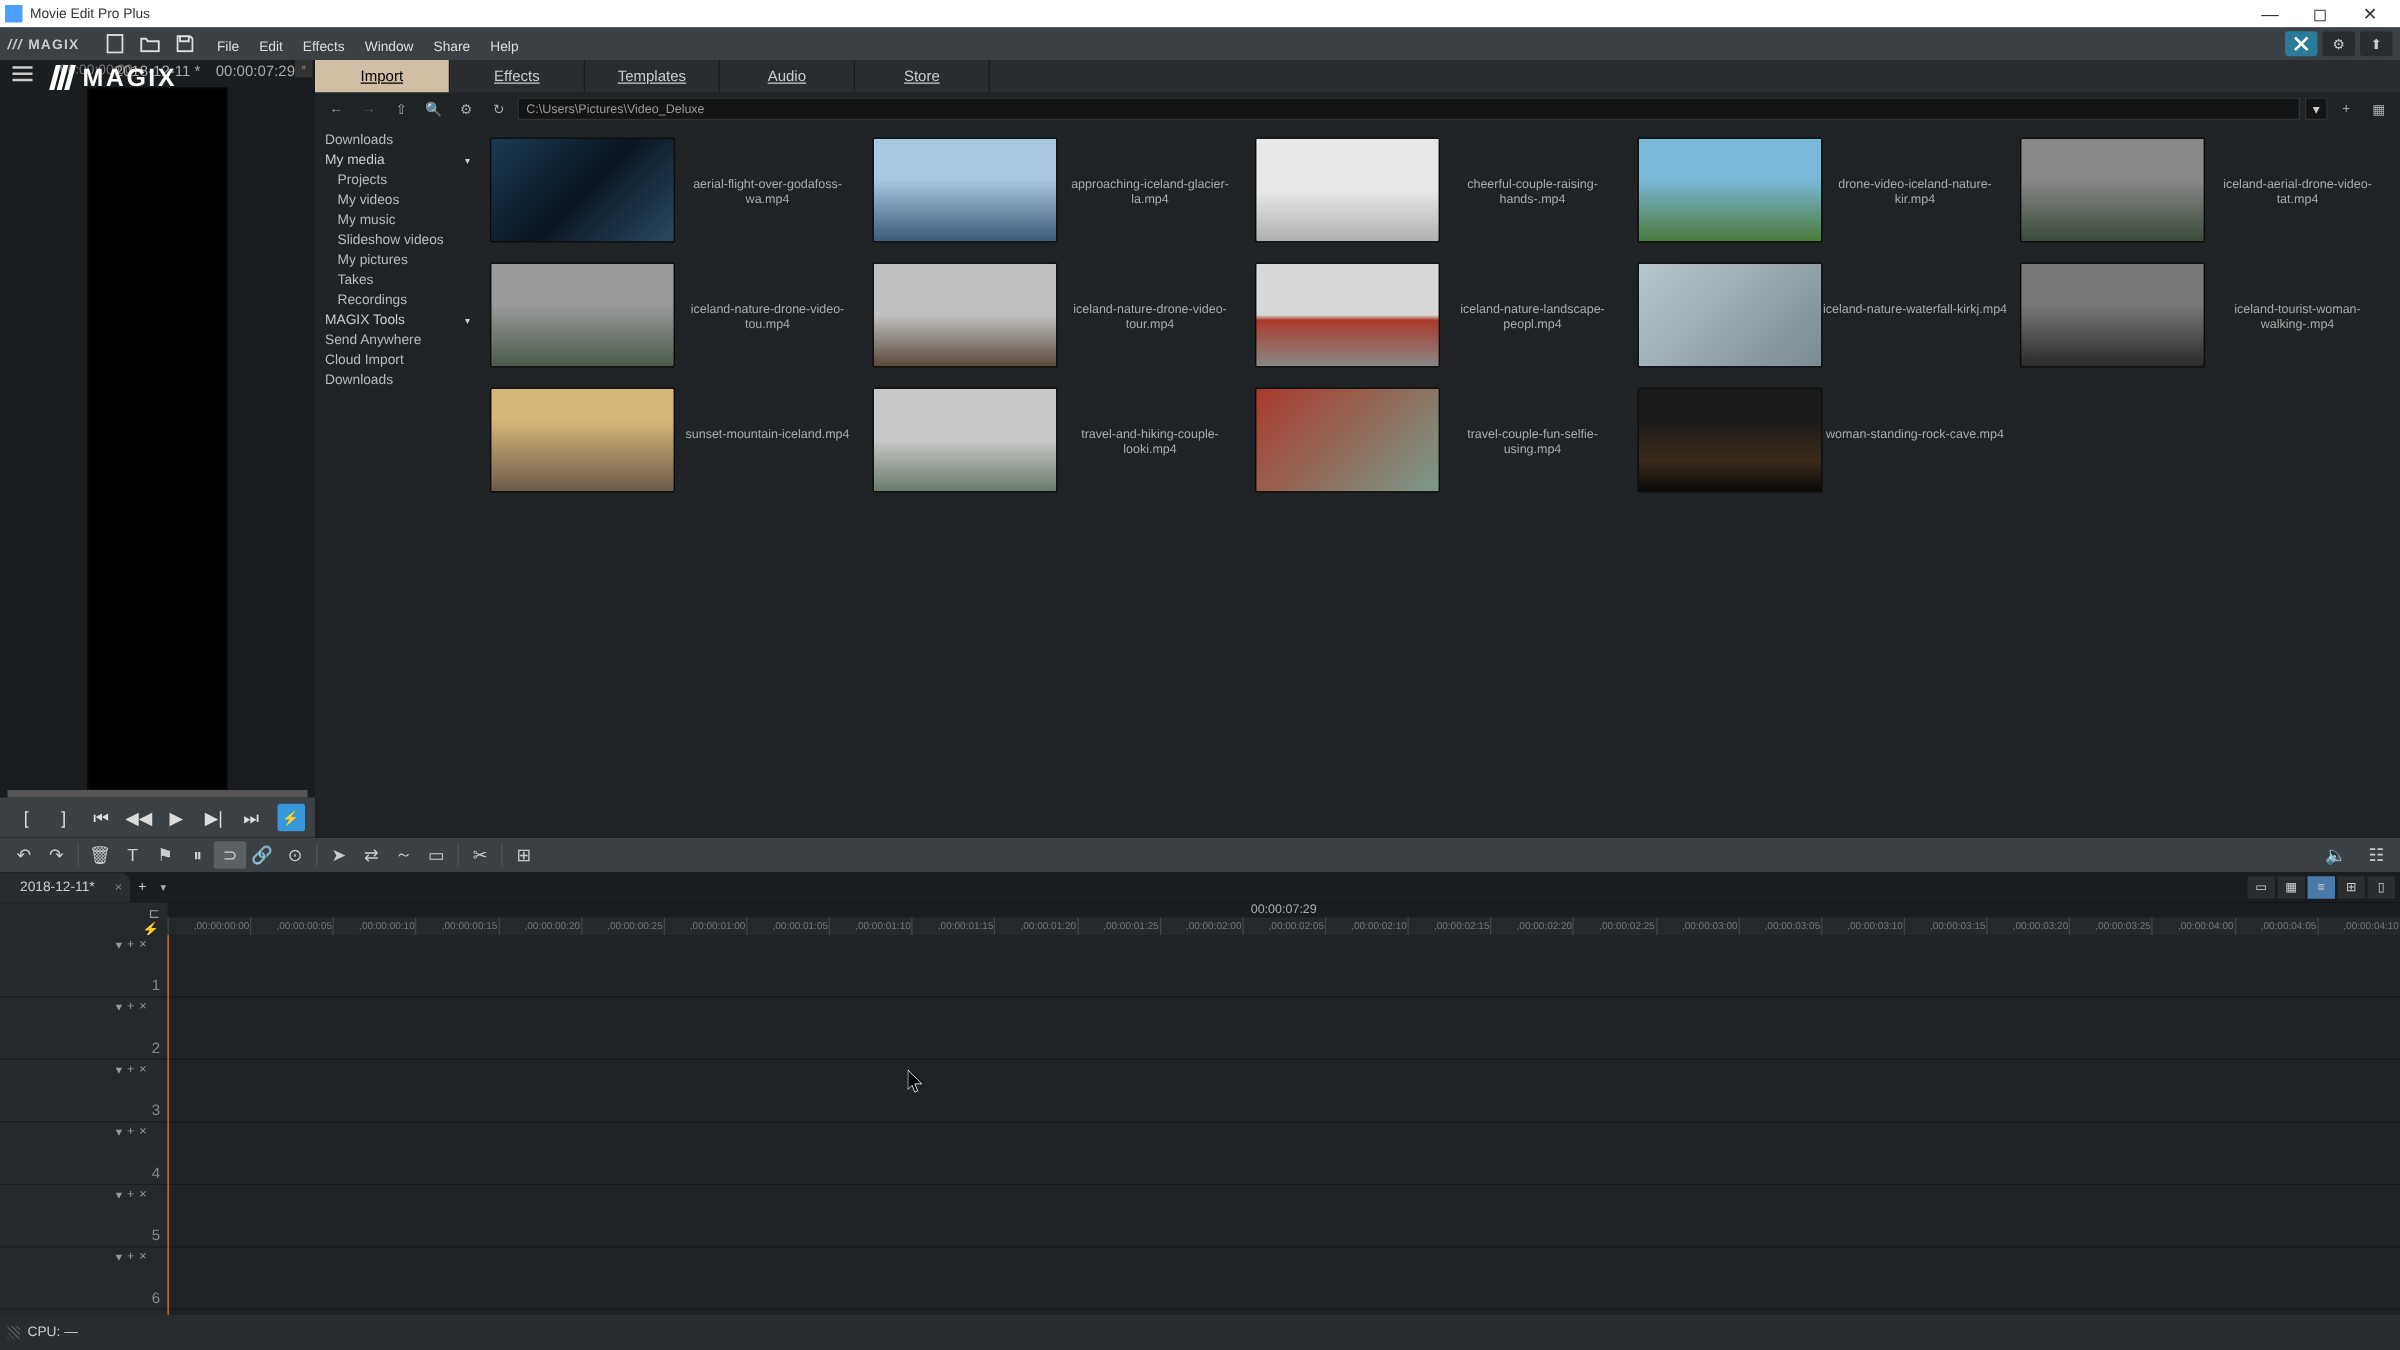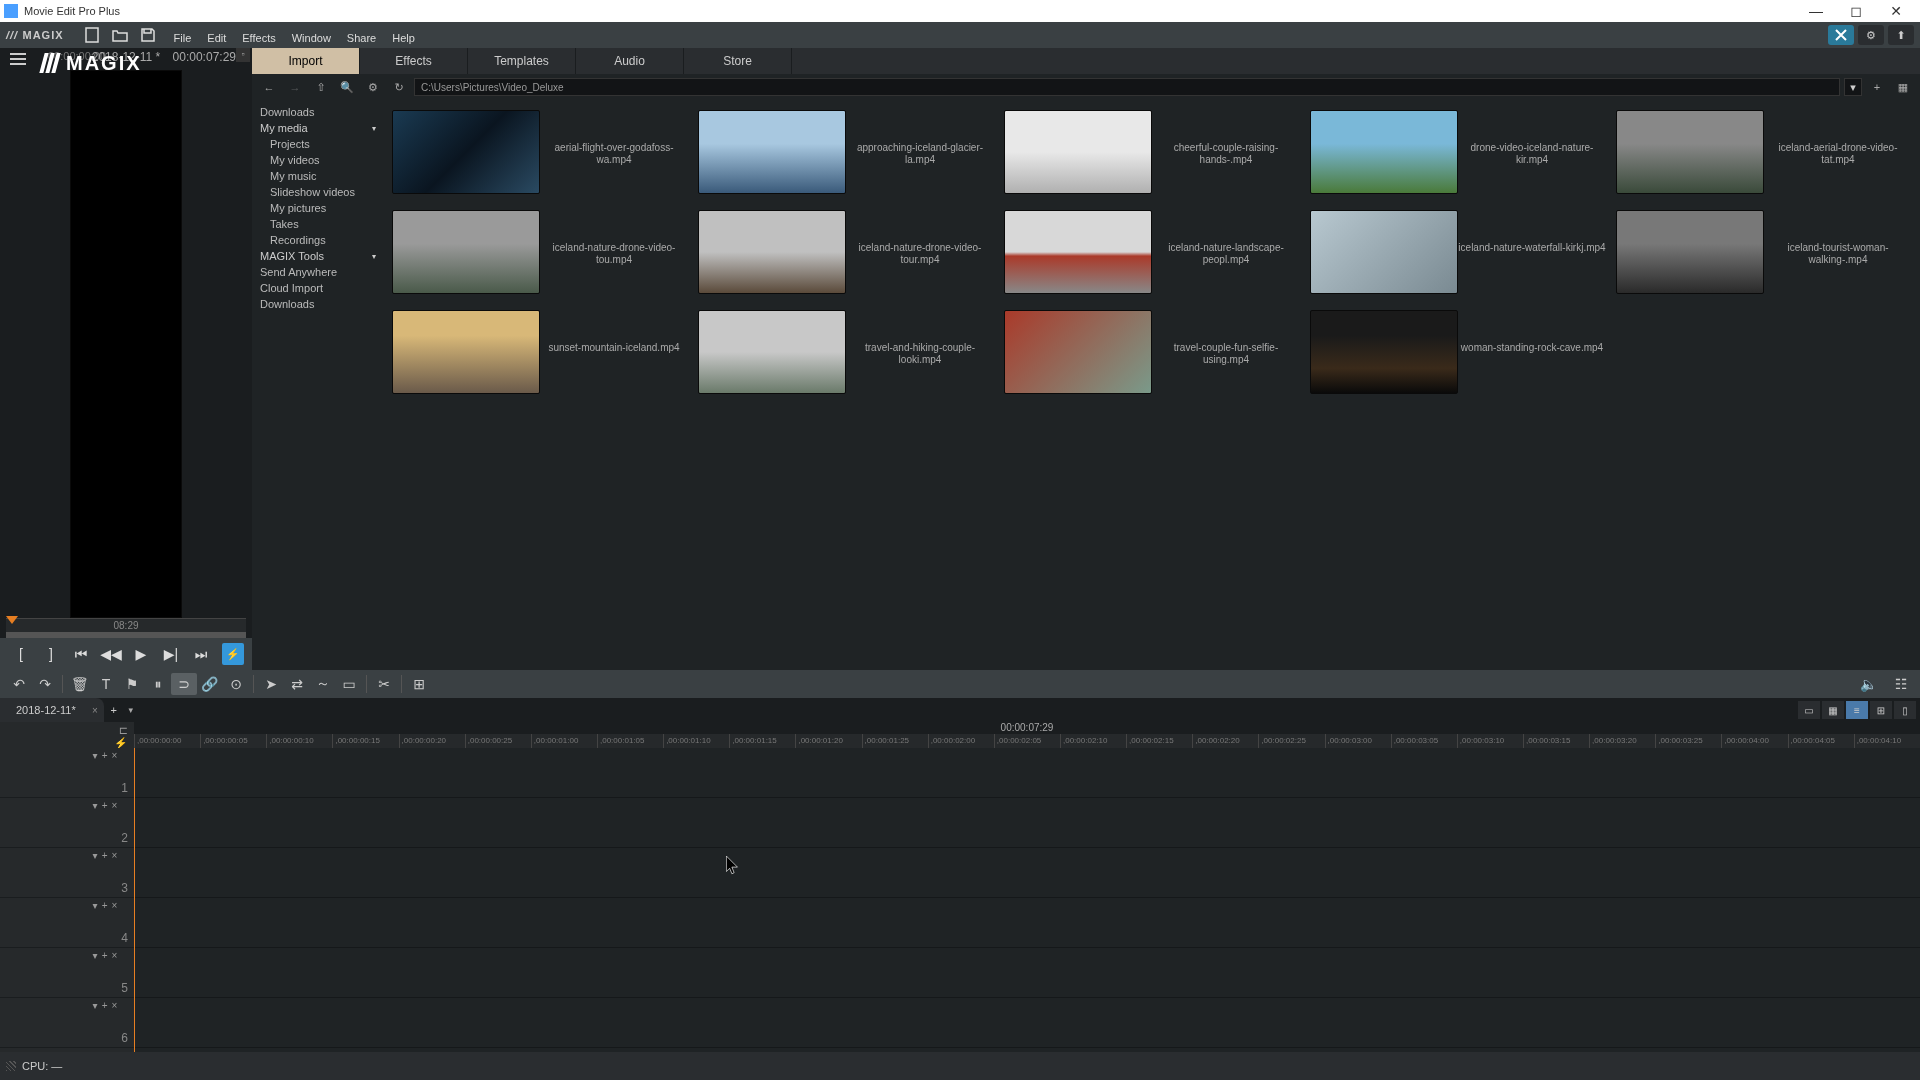--- a/index.html
+++ b/index.html
@@ -31,21 +31,21 @@
 .scrub { height:14px; margin:0 6px; background:#26292b; border-top:1px solid #444; position:relative; display:flex; align-items:center; justify-content:center; }
 .scrub .marker { position:absolute; left:0; top:-3px; width:0; height:0; border-left:6px solid transparent; border-right:6px solid transparent; border-top:8px solid #e67e22; }
 .scrub .lbl { color:#888; font-size:10px; }
 .scrub-bar { height:6px; margin:0 6px; background:#555;}
 .transport { height:32px; background:#3a4043; display:flex; align-items:center; justify-content:center; position:relative; }
 .transport .tb { width:30px; height:20px; display:flex; align-items:center; justify-content:center; font-size:14px; color:#ddd;}
 .transport .rec { width:14px; height:14px; background:#e74c3c; border-radius:50%; }
 .transport .bolt { position:absolute; right:8px; width:22px; height:22px; background:#3498db; color:#fff; display:flex; align-items:center; justify-content:center; border-radius:2px; }
 .browser { flex:1; display:flex; flex-direction:column; background:#1f2325; }
 .tabs { height:26px; display:flex; background:#2a2d30; }
-.tabs .tab { flex:1; max-width:108px; height:26px; display:flex; align-items:center; justify-content:center; font-size:12px; background:#2a2d30; border-right:1px solid #1a1d1f;}
+.tabs .tab { flex:1; max-width:108px; height:26px; display:flex; align-items:center; justify-content:center; font-size:12px; background:#2a2d30; border-right:1px solid #1a1d1f;text-decoration:underline;}
 .tabs .tab.active { background:#d0bfa5; color:#000; font-weight:500;}
 .path-row { height:26px; display:flex; align-items:center; padding:0 6px; gap:4px; background:#1f2325; }
 .path-row .pb { width:22px; height:20px; display:flex; align-items:center; justify-content:center; color:#aaa; }
 .path-row .path { flex:1; height:18px; background:#121416; border:1px solid #333; padding:0 6px; line-height:18px; color:#999; font-size:10px;}
 .path-row .drop { width:18px; height:18px; background:#121416; border:1px solid #333; display:flex; align-items:center; justify-content:center;}
 .browser-body { flex:1; display:flex; }
 .tree { width:132px; background:#1f2325; padding:4px 0; }
 .tree .n { padding:2px 8px; color:#bbb; font-size:11px; white-space:nowrap; display:flex; align-items:center;}
 .tree .n.c1 { padding-left:18px; }
 .tree .arrow { margin-left:auto; font-size:8px; }
@@ -69,21 +69,21 @@
 .project-tabs .drop { width:14px; text-align:center; color:#aaa; font-size:9px;}
 .project-tabs .views { margin-left:auto; display:flex; gap:2px; padding-right:4px;}
 .project-tabs .views .vb { width:22px; height:18px; background:#2a2d30; display:flex; align-items:center; justify-content:center; font-size:10px;}
 .project-tabs .views .vb.active { background:#4a7aaa;}
 .timeline { height:348px; background:#1a1d1f; display:flex; flex-direction:column; position:relative;}
 .tl-ruler-row { height:26px; display:flex;}
 .tl-trackhead-col { width:134px; background:#26292b;}
 .tl-ruler-wrap { flex:1; position:relative;}
 .tl-time-label { position:absolute; top:0; left:50%; transform:translateX(-50%); color:#aaa; font-size:10px;}
 .tl-ruler { position:absolute; bottom:0; left:0; right:0; height:14px; background:#26292b; display:flex;}
-.tl-ruler .tick { flex:1; border-left:1px solid #444; color:#777; font-size:8px; padding-left:2px; line-height:14px; white-space:nowrap; overflow:hidden;}
+.tl-ruler .tick { flex:1; border-left:1px solid #444; color:#777; font-size:8px; padding-left:20px; line-height:14px; white-space:nowrap; overflow:hidden;}
 .tl-tracks { flex:1; display:flex;}
 .tl-heads { width:134px; background:#26292b;}
 .tl-head { height:50px; border-bottom:1px solid #1a1d1f; display:flex; align-items:flex-start; justify-content:flex-end; padding:2px 4px; gap:4px;}
 .tl-head .ctrl { color:#999; font-size:10px; cursor:pointer;}
 .tl-head .num { color:#888; font-size:12px; align-self:flex-end; margin-right:2px;}
 .tl-lanes { flex:1; position:relative; background:#1f2325;}
 .tl-lane { height:50px; border-bottom:1px solid #15181a;}
 .playhead { position:absolute; left:0; top:0; bottom:0; width:1px; background:#e67e22;}
 .hscroll-row { height:14px; display:flex; align-items:center; background:#26292b;}
 .hscroll-row .plusbox { width:134px; padding-left:4px; color:#ccc;}
@@ -155,24 +155,20 @@
     </div>
     <div class="logo-overlay">
       <span class="logo-bars"><span></span><span></span><span></span></span>
       <span class="logo-text">MAGIX</span>
     </div>
     <div class="tc-left">00:00:00:00</div>
     <div class="preview-title">2018-12-11 *</div>
     <div class="preview-tc">00:00:07:29</div>
     <div class="preview-min">▫</div>
     <div class="viewport"></div>
-    <div class="scrub">
-      <div class="marker"></div>
-      <span class="lbl">08:29</span>
-    </div>
     <div class="scrub-bar"></div>
     <div class="transport">
       <div class="tb">[</div>
       <div class="tb">]</div>
       <div class="tb">⏮</div>
       <div class="tb">◀◀</div>
       <div class="tb">▶</div>
       <div class="tb">▶|</div>
       <div class="tb">⏭</div>
       <div class="tb">

